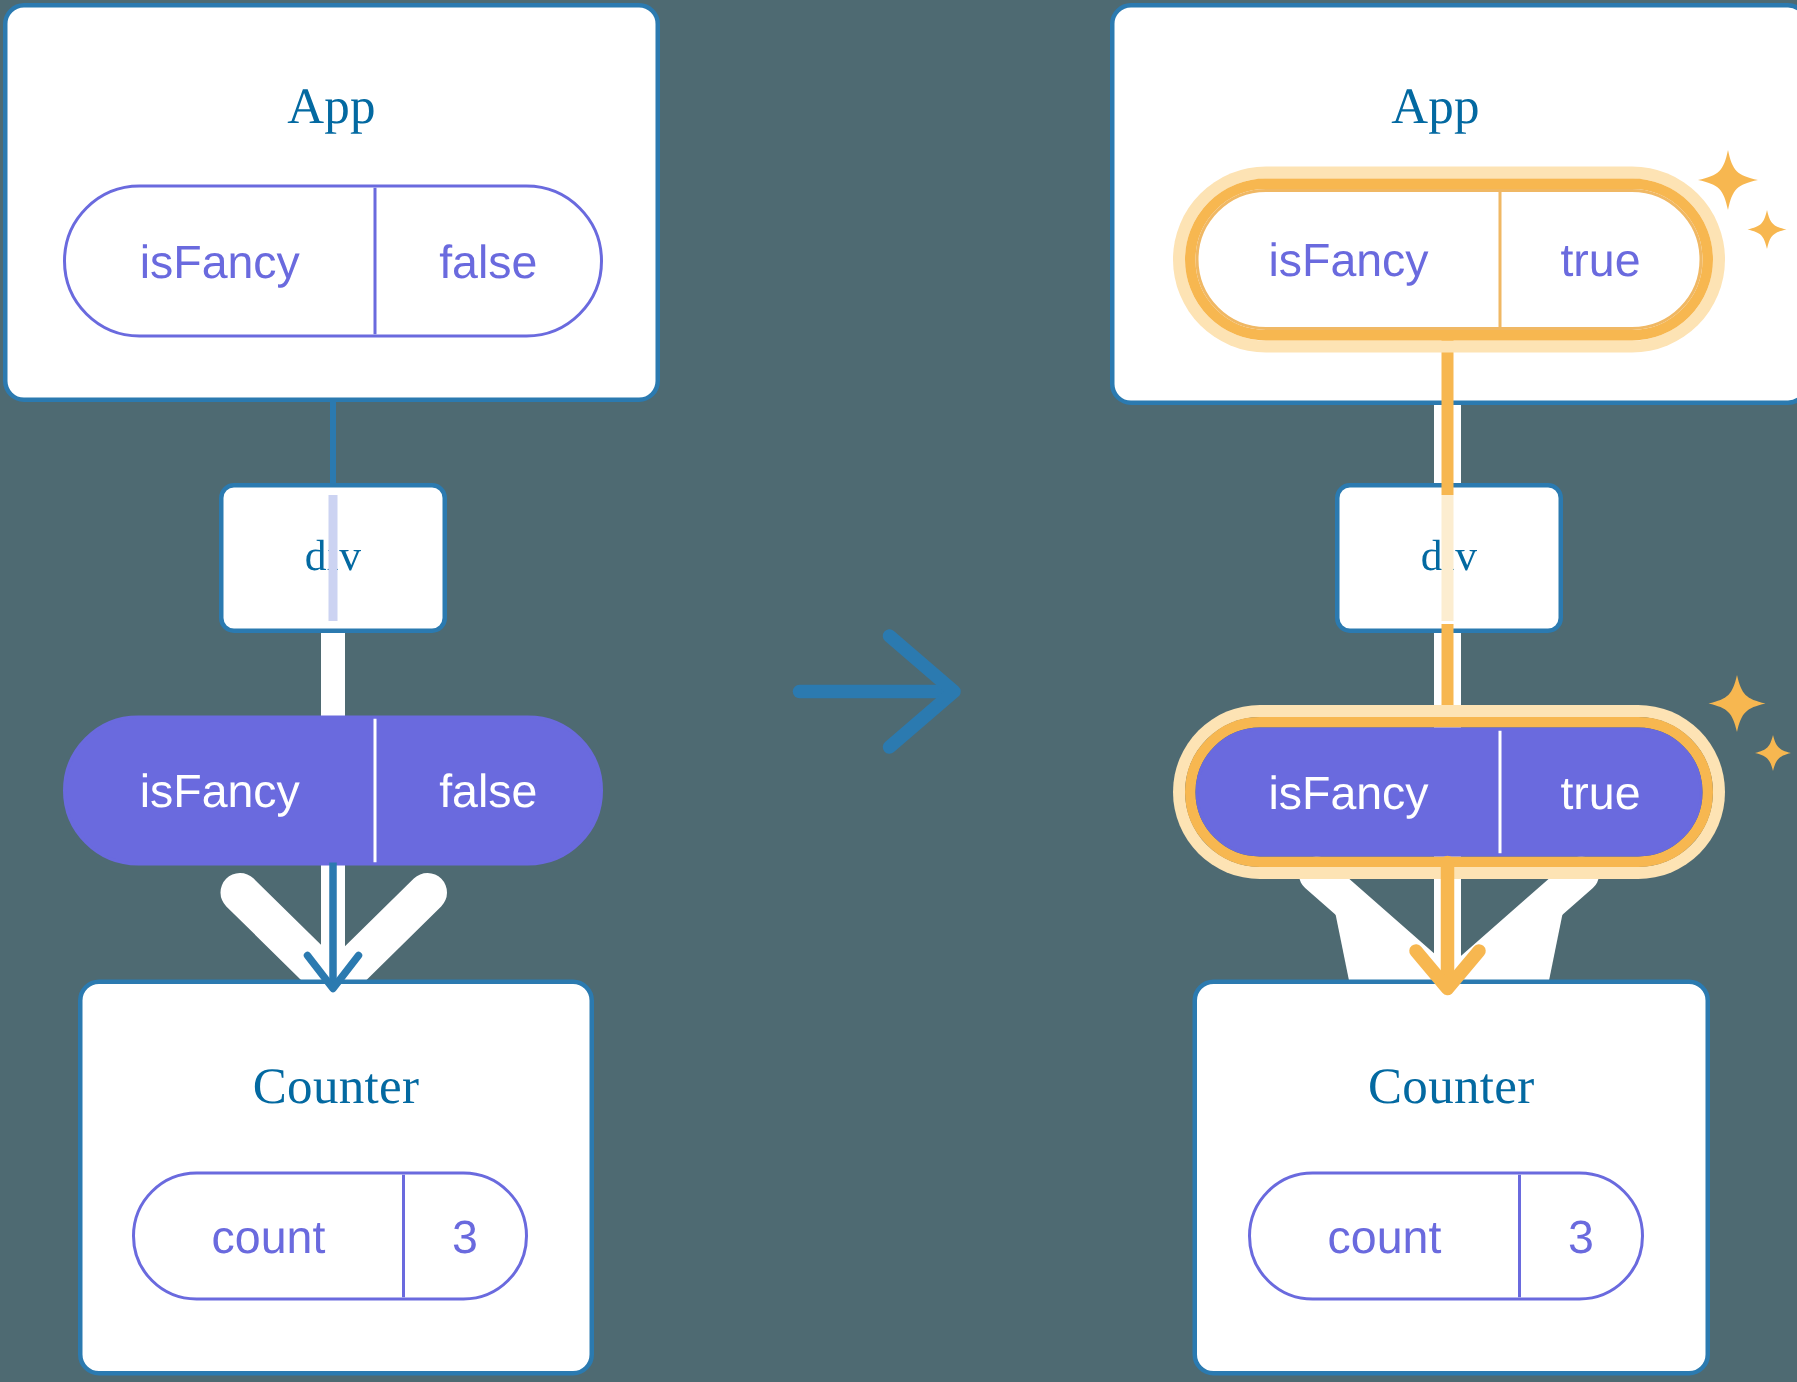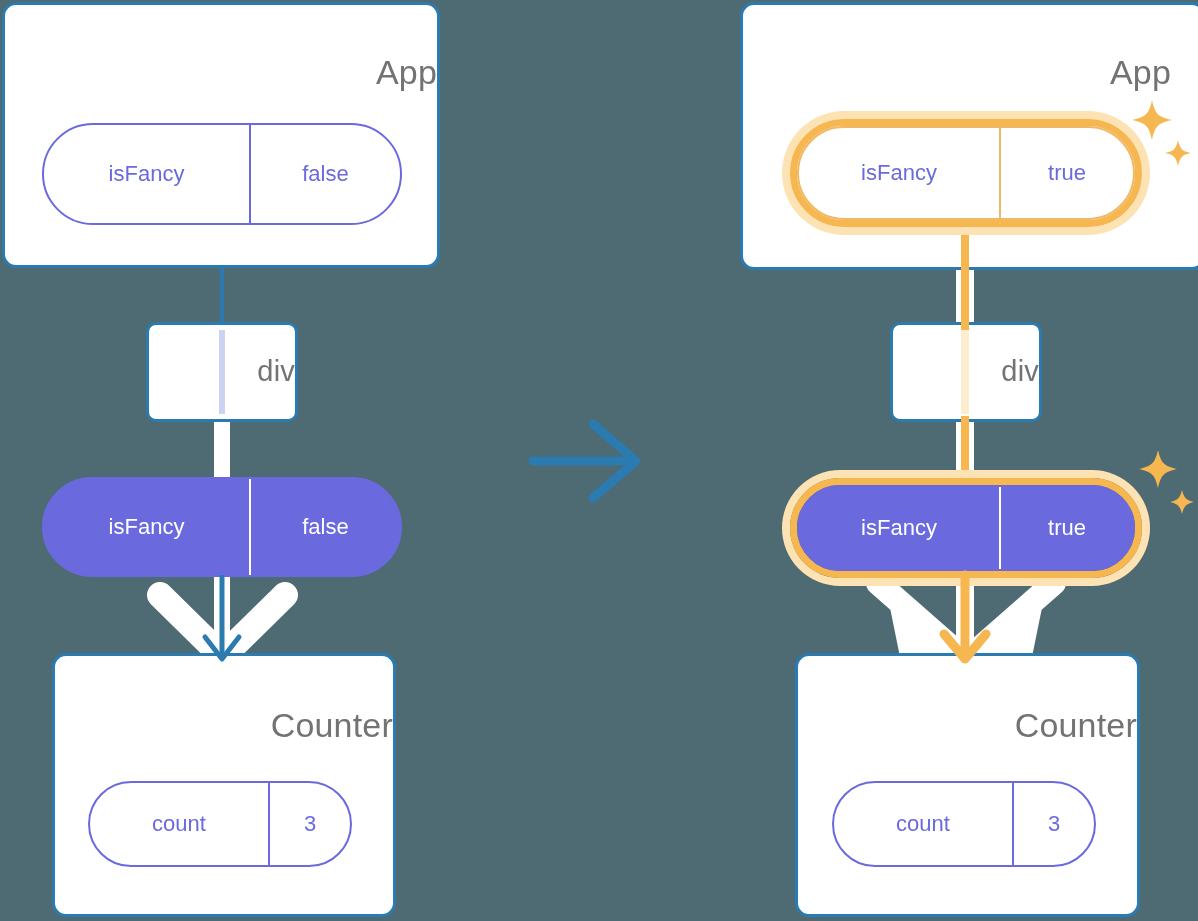--- a/index.html
+++ b/index.html
@@ -26,25 +26,26 @@
     background: #ffffff;
     border: 3px solid #2b7ab0;
     border-radius: 14px;
     z-index: 3;
   }
   .node-box.small { border-radius: 10px; }
 
   .box-title {
     position: absolute;
     left: 0; right: 0;
-    text-align: right;
-    color: #737373;
+    text-align: center;
+    color: #0369a1;
     font-size: 34px;
     font-weight: 400;
     letter-spacing: .2px;
+    font-family: Liberation Serif, serif;
   }
   .box-title.small-title {
     font-size: 29px;
     top: 50%;
     transform: translateY(-52%);
   }
 
   
   .pill {
     position: absolute;
@@ -59,21 +60,21 @@
     align-items: stretch;
     width: 100%;
     height: 100%;
     border-radius: 999px;
     overflow: hidden;
   }
   .pill-key, .pill-val {
     display: flex;
     align-items: center;
     justify-content: center;
-    font-size: 22px;
+    font-size: 31px;
     line-height: 1;
     white-space: nowrap;
   }
 
   
   .pill.outline .pill-inner {
     border: 2px solid #6a6ade;
     background: #ffffff;
   }
   .pill.outline .pill-key,

